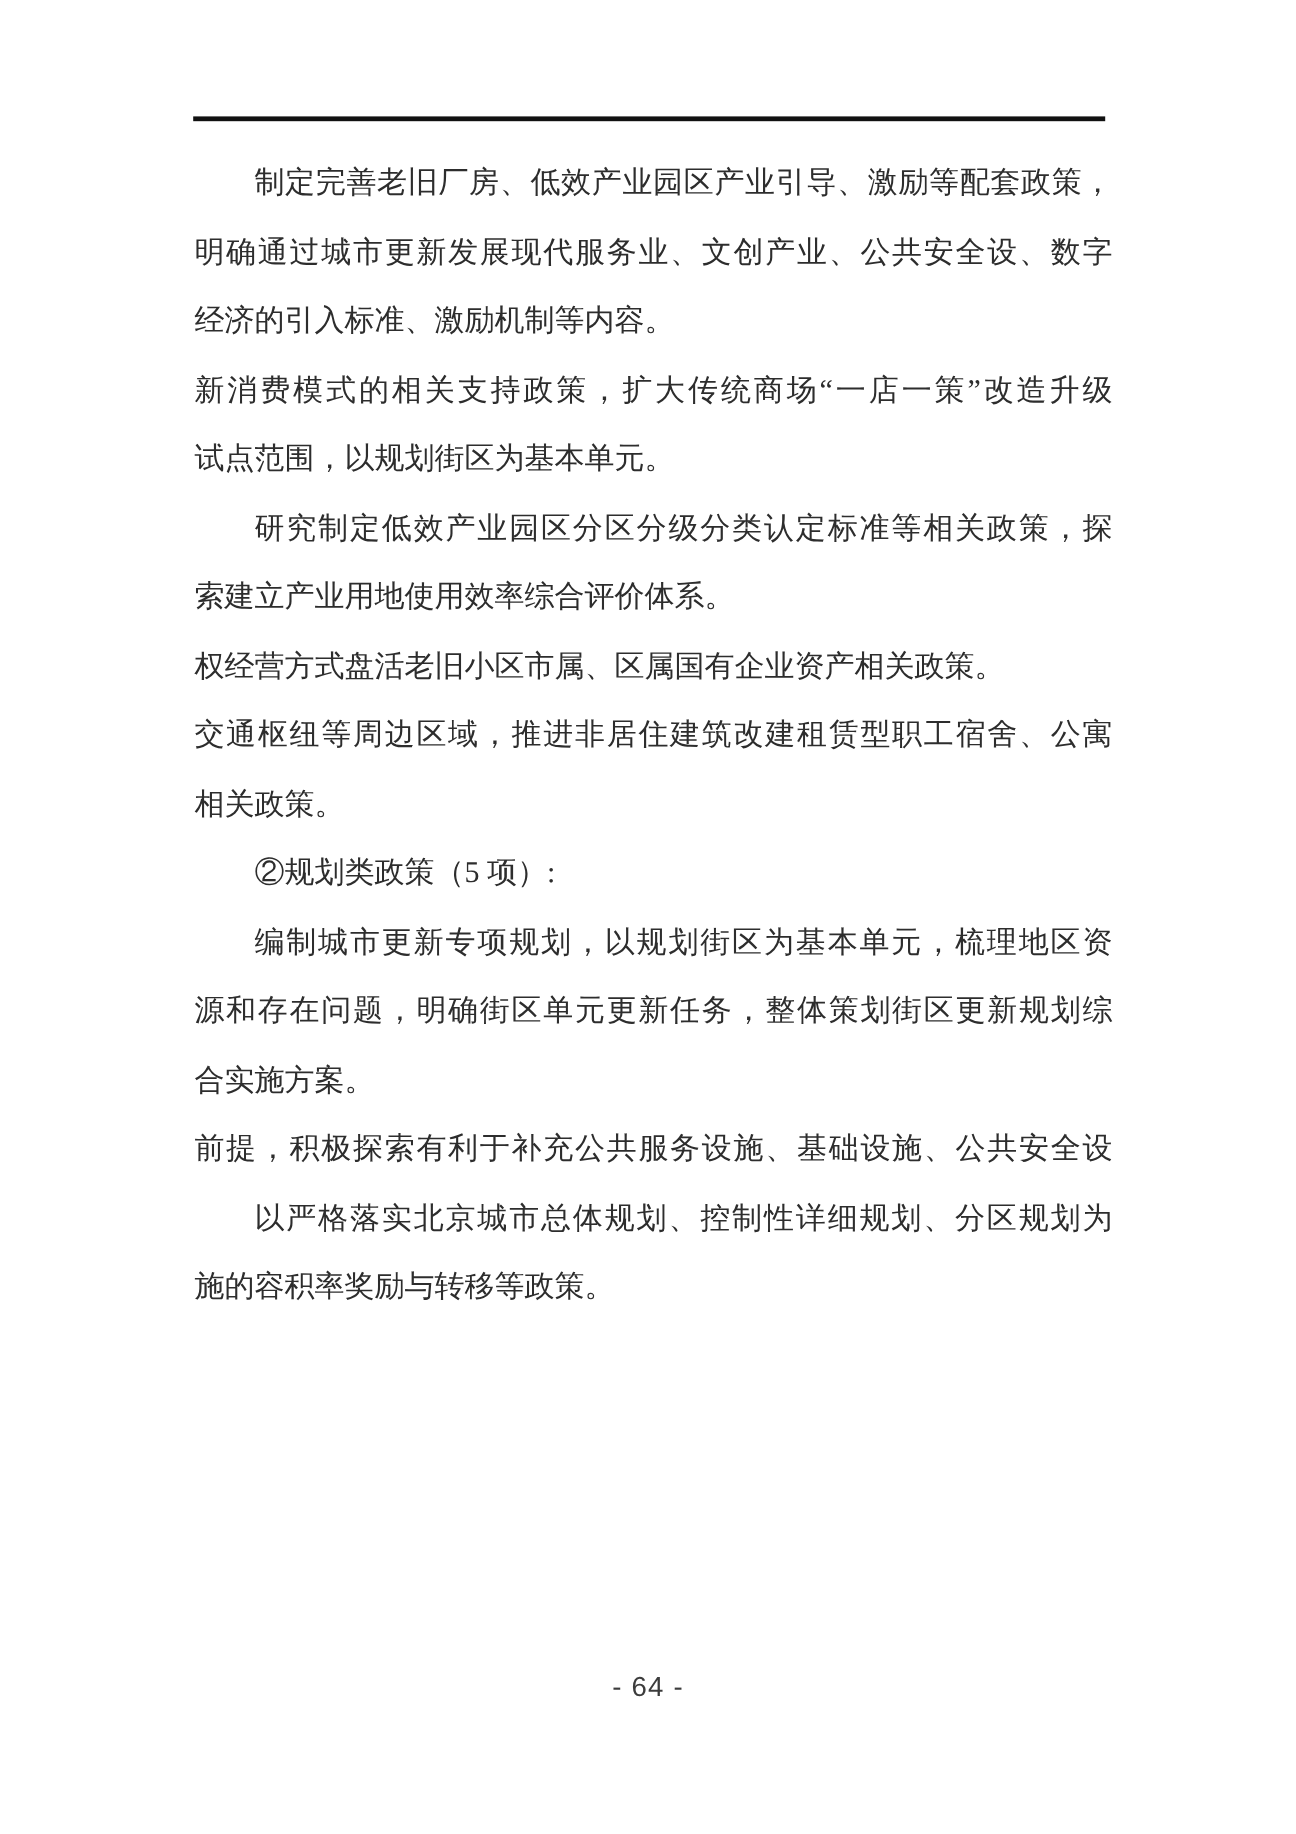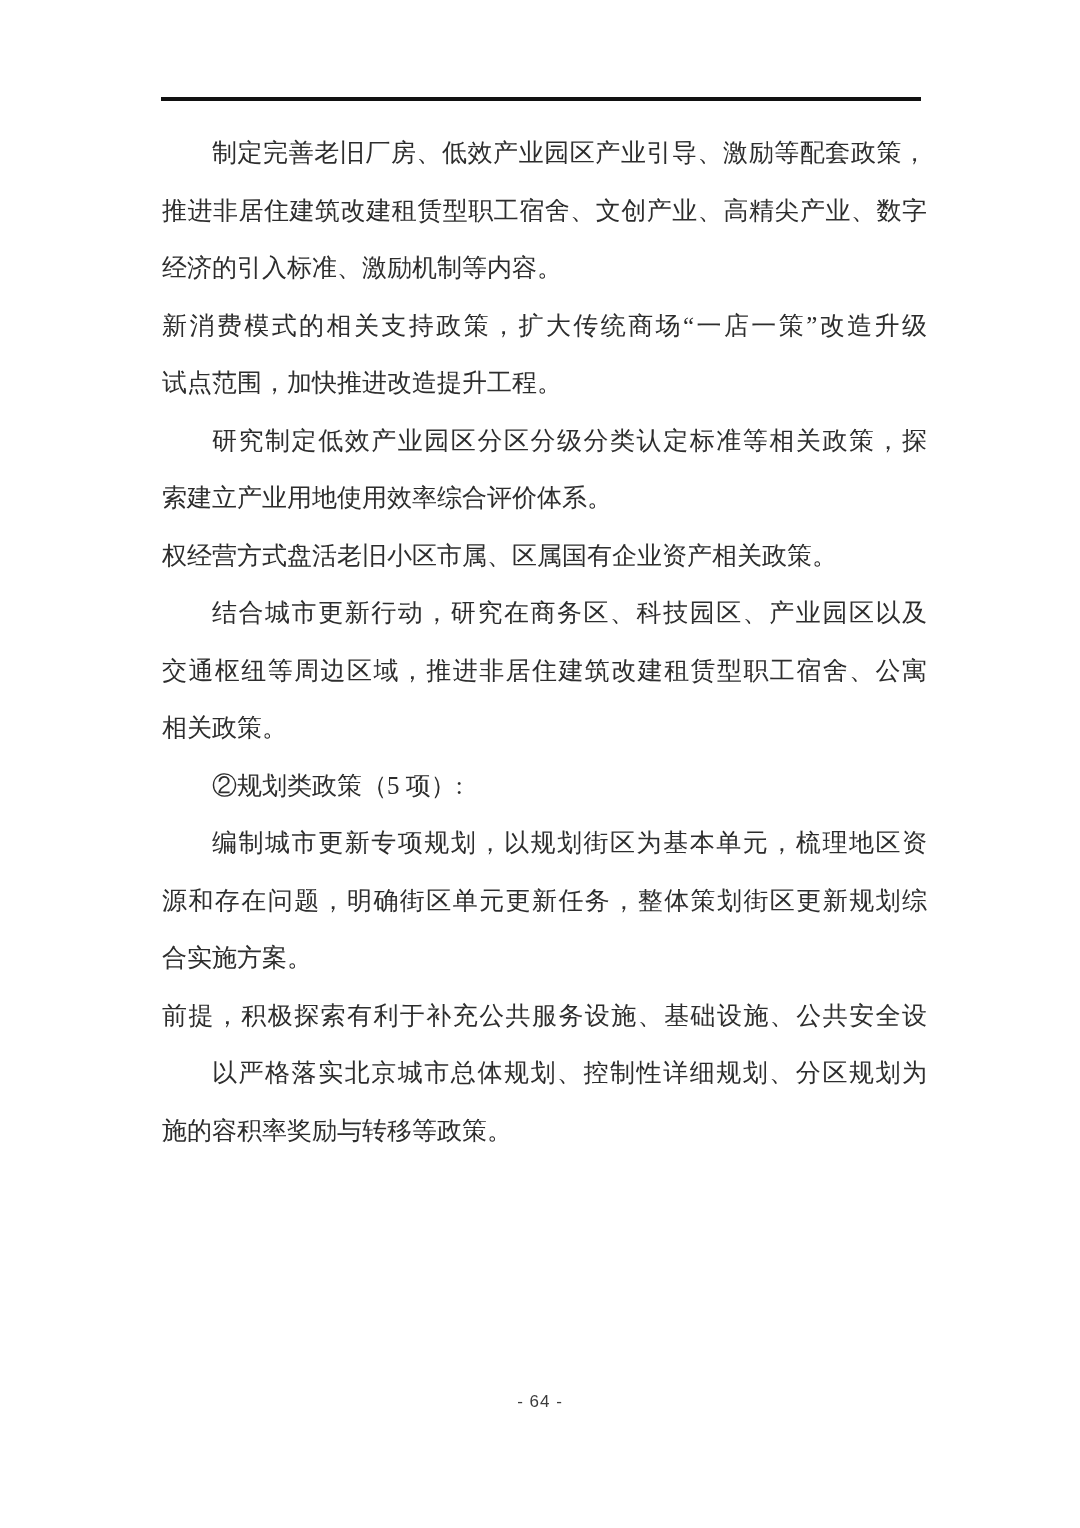--- a/index.html
+++ b/index.html
@@ -49,49 +49,48 @@
   .line.last {
     text-align-last: left;
   }
   .page-number {
     position: absolute;
     top: 1392px;
     left: 0;
     right: 0;
     text-align: center;
     font-family: "Liberation Sans", "DejaVu Sans", sans-serif;
-    font-size: 17px;
+    font-size: 23px;
     letter-spacing: 1px;
     color: #3c3c3c;
   }
 </style>
 </head>
 <body>
 
 <div class="page">
   <div class="header-rule"></div>
   <main class="body-text">
       <div class="para">
         <div class="line first">制定完善老旧厂房、低效产业园区产业引导、激励等配套政策，</div>
-        <div class="line">推进非居住建筑改建租赁型职工宿舍、文创产业、高精尖产业、数字</div>
+        <div class="line">明确通过城市更新发展现代服务业、文创产业、公共安全设、数字</div>
         <div class="line last">经济的引入标准、激励机制等内容。</div>
       </div>
       <div class="para">
         <div class="line">新消费模式的相关支持政策，扩大传统商场“一店一策”改造升级</div>
-        <div class="line last">试点范围，加快推进改造提升工程。</div>
+        <div class="line last">试点范围，以规划街区为基本单元。</div>
       </div>
       <div class="para">
         <div class="line first">研究制定低效产业园区分区分级分类认定标准等相关政策，探</div>
         <div class="line last">索建立产业用地使用效率综合评价体系。</div>
       </div>
       <div class="para">
         <div class="line last">权经营方式盘活老旧小区市属、区属国有企业资产相关政策。</div>
       </div>
       <div class="para">
-        <div class="line first">结合城市更新行动，研究在商务区、科技园区、产业园区以及</div>
         <div class="line">交通枢纽等周边区域，推进非居住建筑改建租赁型职工宿舍、公寓</div>
         <div class="line last">相关政策。</div>
       </div>
       <div class="para">
         <div class="line first last">②规划类政策（5 项）:</div>
       </div>
       <div class="para">
         <div class="line first">编制城市更新专项规划，以规划街区为基本单元，梳理地区资</div>
         <div class="line">源和存在问题，明确街区单元更新任务，整体策划街区更新规划综</div>
         <div class="line last">合实施方案。</div>

